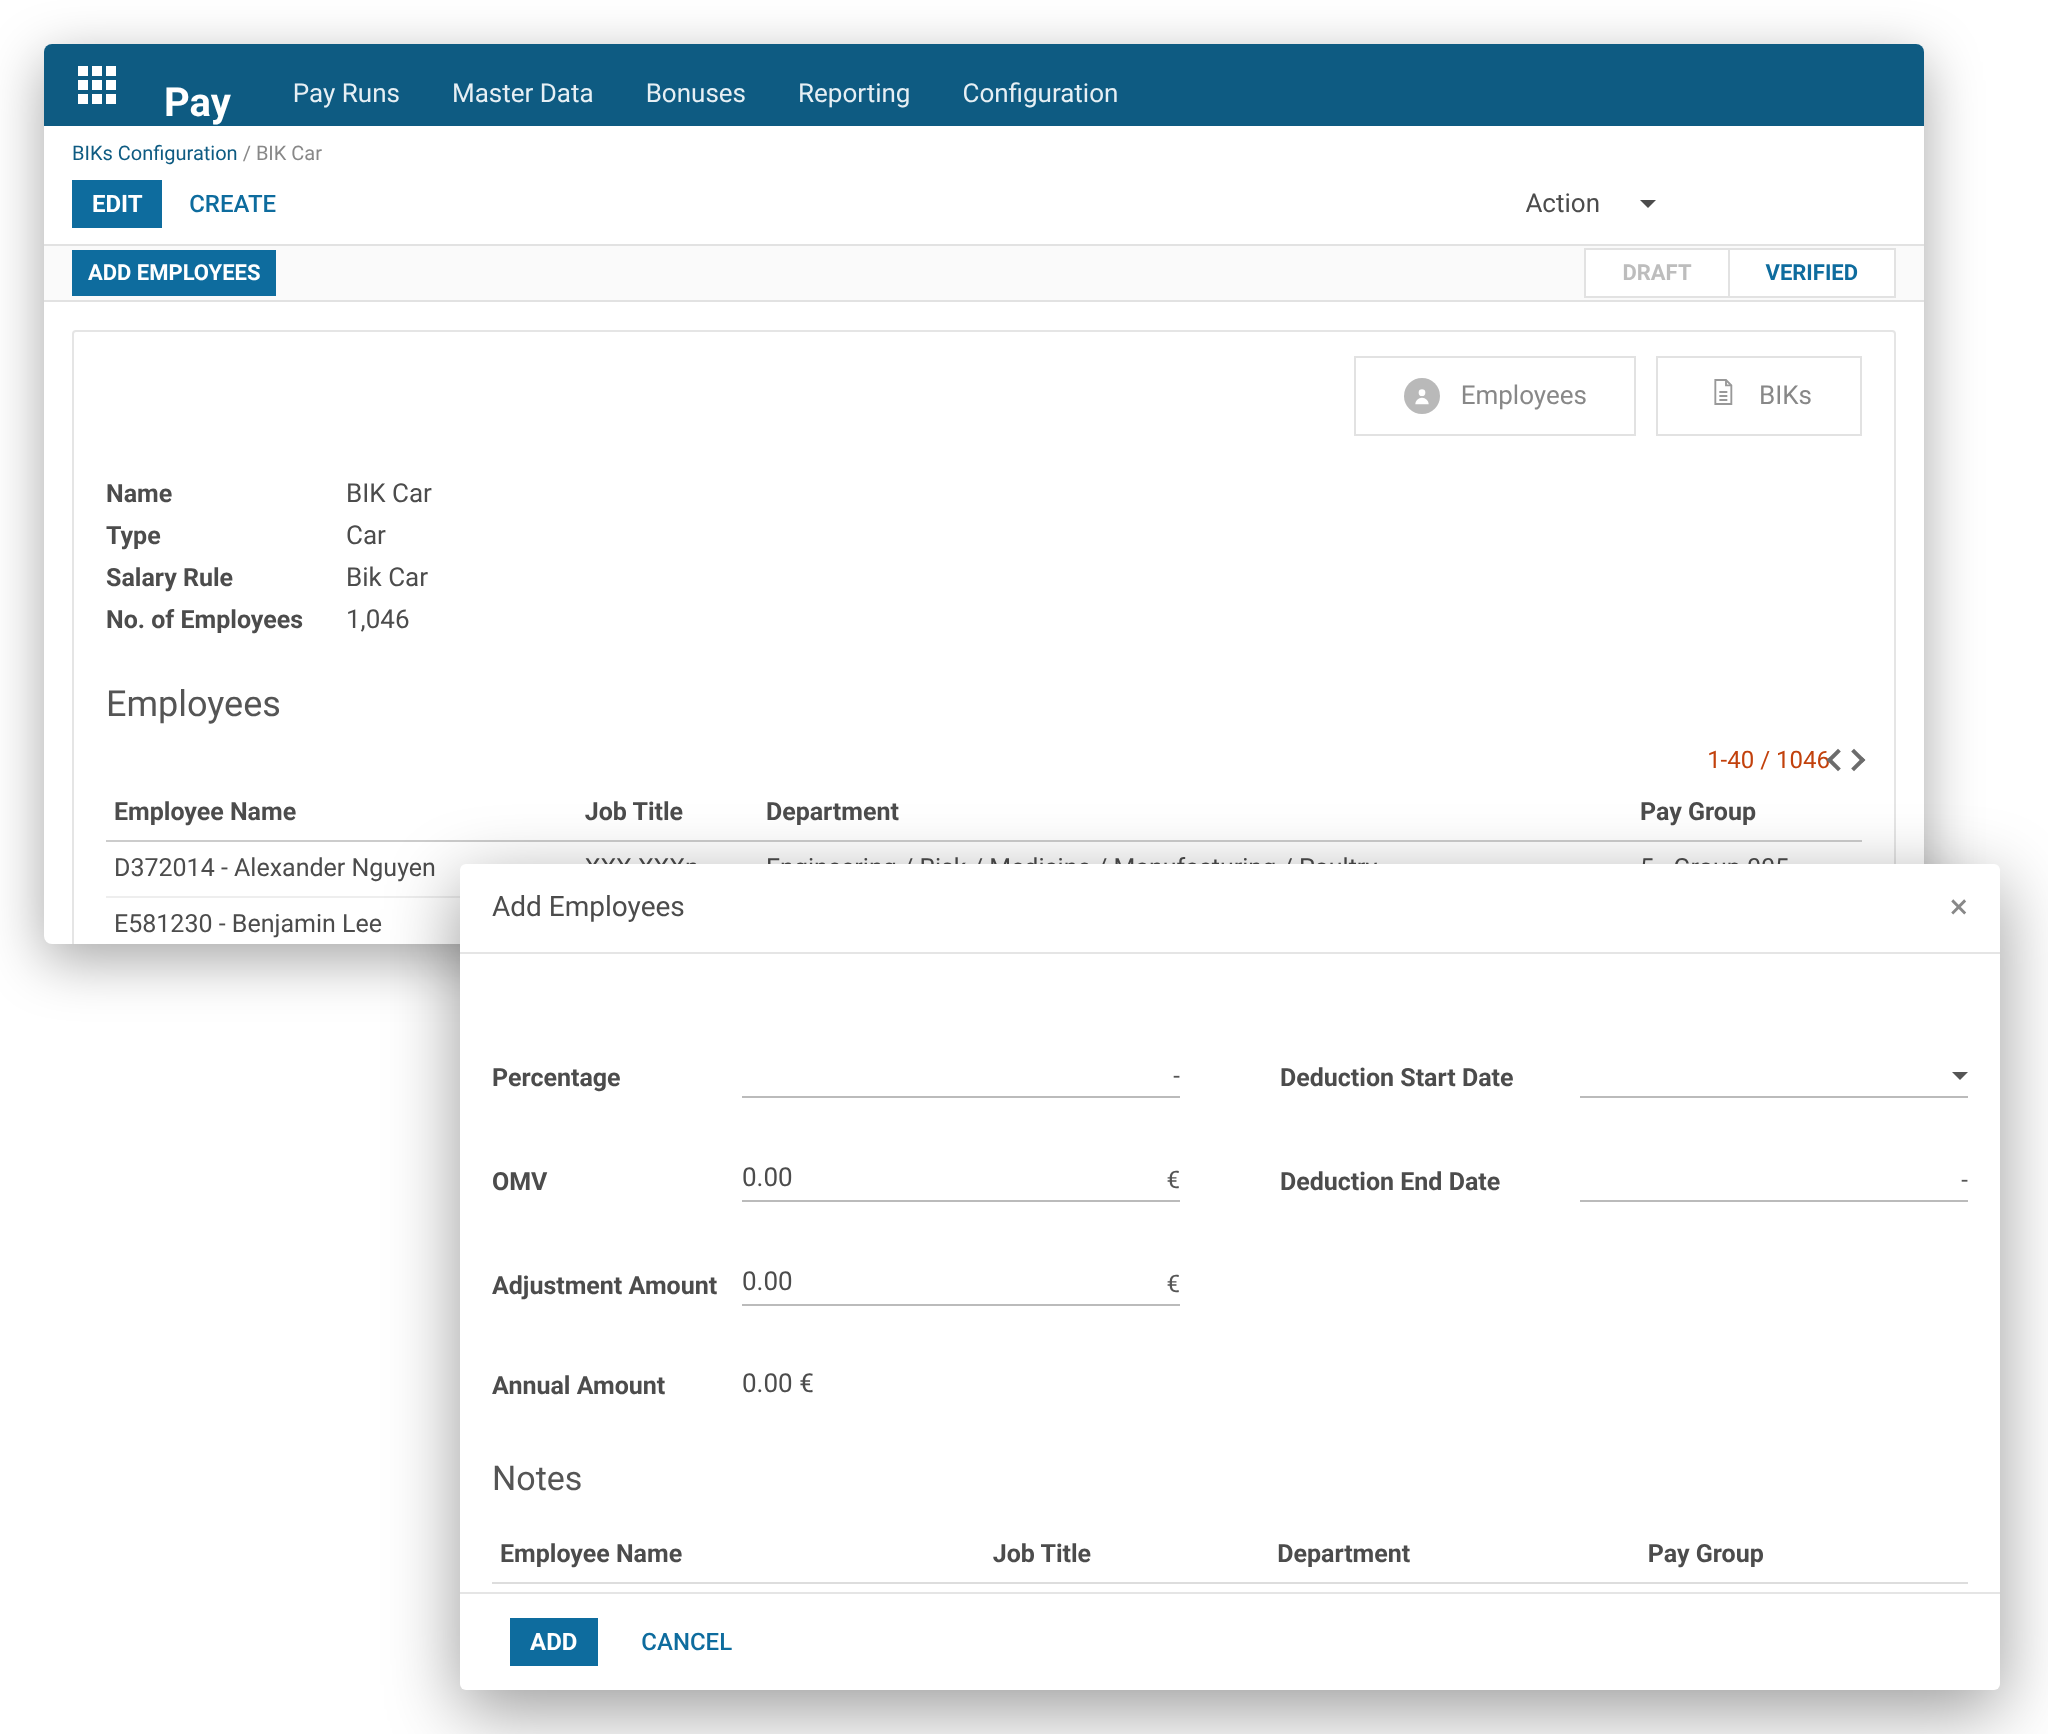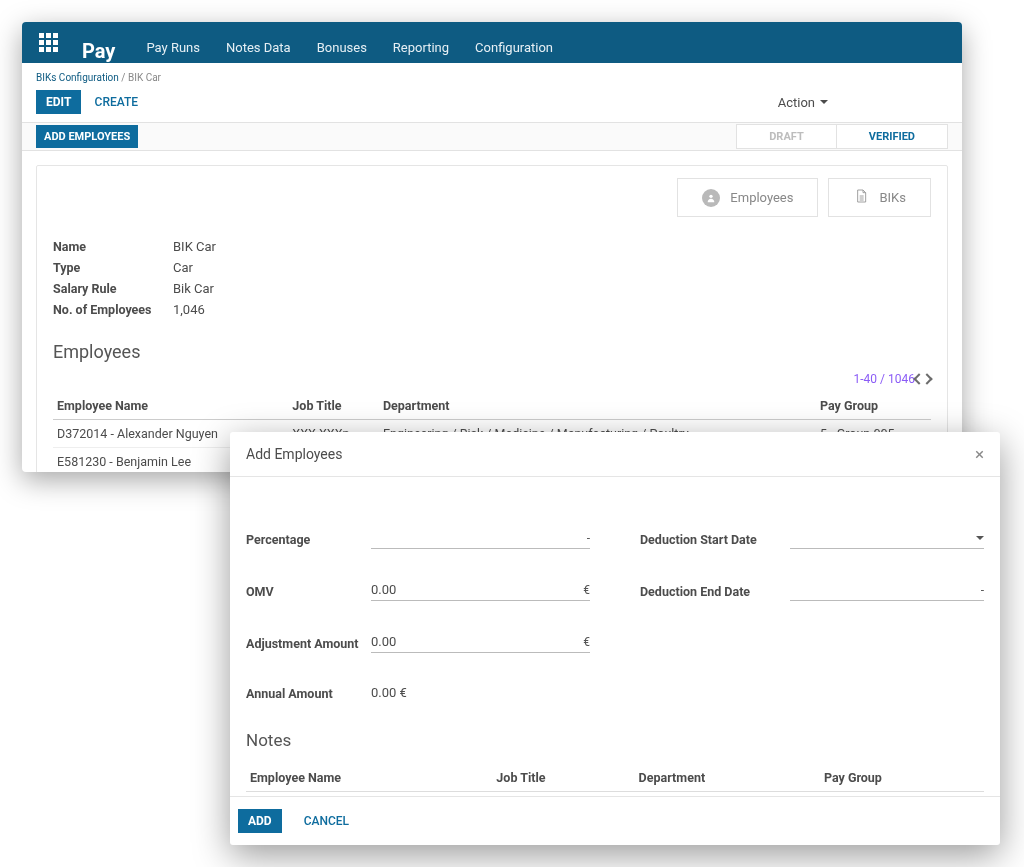--- a/index.html
+++ b/index.html
@@ -85,21 +85,21 @@
     border: none;
     cursor: pointer;
   }
   .btn-primary { background: #0e6c9e; color:#fff; }
   .btn-link { background: transparent; color: #0e6c9e; font-weight:500; }
   .action-menu {
     color: #4c4c4c;
     font-size: 13px;
     display: flex;
     align-items: center;
-    gap: 5px;
+    gap: 20px;
     cursor: pointer;
     margin-right: 120px;
   }
   .caret-down {
     width: 0; height: 0;
     border-left: 4px solid transparent;
     border-right: 4px solid transparent;
     border-top: 4px solid #4c4c4c;
   }
   .status-row {
@@ -116,21 +116,21 @@
     color: #fff;
     font-size: 11px;
     font-weight: 700;
     padding: 5px 8px;
   }
   .status-badges { display: flex; align-items: center; }
   .status-chevron {
     font-size: 11px;
     font-weight: 700;
     color: #bdbdbd;
-    padding: 5px 32px;
+    padding: 5px 18px;
     position: relative;
     background:#fff;
     border:1px solid #e2e2e2;
     border-right:none;
   }
   .status-chevron.active { color: #0e6c9e; background:#fff; border:1px solid #e2e2e2; }
 
   .content-pad { padding: 14px; }
   .card {
     border: 1px solid #e5e5e5;
@@ -174,21 +174,21 @@
     font-weight: 400;
     color:#555;
     padding: 0 16px 10px 16px;
   }
   .pager-row {
     display:flex;
     justify-content:flex-end;
     align-items:center;
     padding: 0 16px 6px 16px;
     font-size:12px;
-    color:#8b5cf6;
+    color:#c2410c;
   }
   .pager-arrow { width:8px;height:8px; border-top:2px solid #6c6c6c; border-right:2px solid #6c6c6c; display:inline-block; }
   .pager-prev { transform: rotate(-135deg); }
   .pager-next { transform: rotate(45deg); }
 
   .emp-table { width: calc(100% - 32px); margin:0 16px; border-collapse: collapse; font-size:12.5px; }
   .emp-table th {
     text-align:left; font-weight:700; color:#4c4c4c;
     border-bottom:1px solid #ccc;
     padding:6px 4px;
@@ -273,21 +273,21 @@
   .emp-table.modal-tbl th { border-bottom:1px solid #ddd; }
   .addline { color:#0b8273; font-size:12.5px; padding:6px 4px; cursor:pointer; }
   .notes-box {
     height:38px;
     width:100%;
     background:#f8f8f8;
     margin-top:12px;
   }
   .modal-footer {
     border-top:1px solid #e5e5e5;
-    padding:12px 8px;
+    padding:12px 25px;
     display:flex;
     gap:12px;
     align-items:center;
   }
   .emp-table.modal-tbl { width:100%; margin:0; }
 </style>
 </head>
 <body>
 
 <div class="window-main">
@@ -301,21 +301,21 @@
           <span></span>
           <span></span>
           <span></span>
           <span></span>
           <span></span>
           <span></span>
         </div>
     </div>
     <div class="brand">Pay</div>
     <div class="navitem">Pay Runs</div>
-    <div class="navitem">Notes Data</div>
+    <div class="navitem">Master Data</div>
     <div class="navitem">Bonuses</div>
     <div class="navitem">Reporting</div>
     <div class="navitem">Configuration</div>
   </div>
 
   <div class="sub-header">
     <div class="breadcrumb">
       <a href="#">BIKs Configuration</a>
       /
       <span>BIK Car</span>

